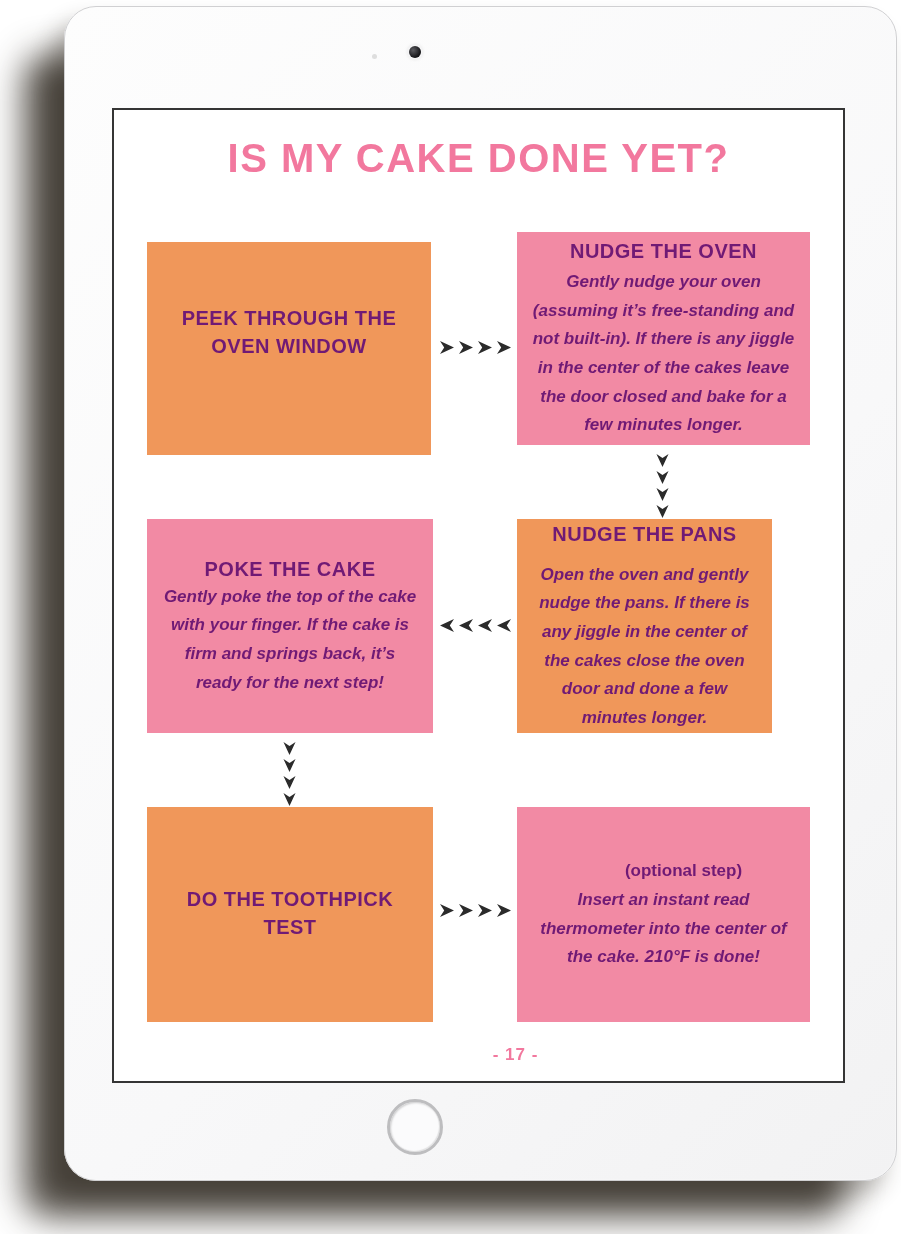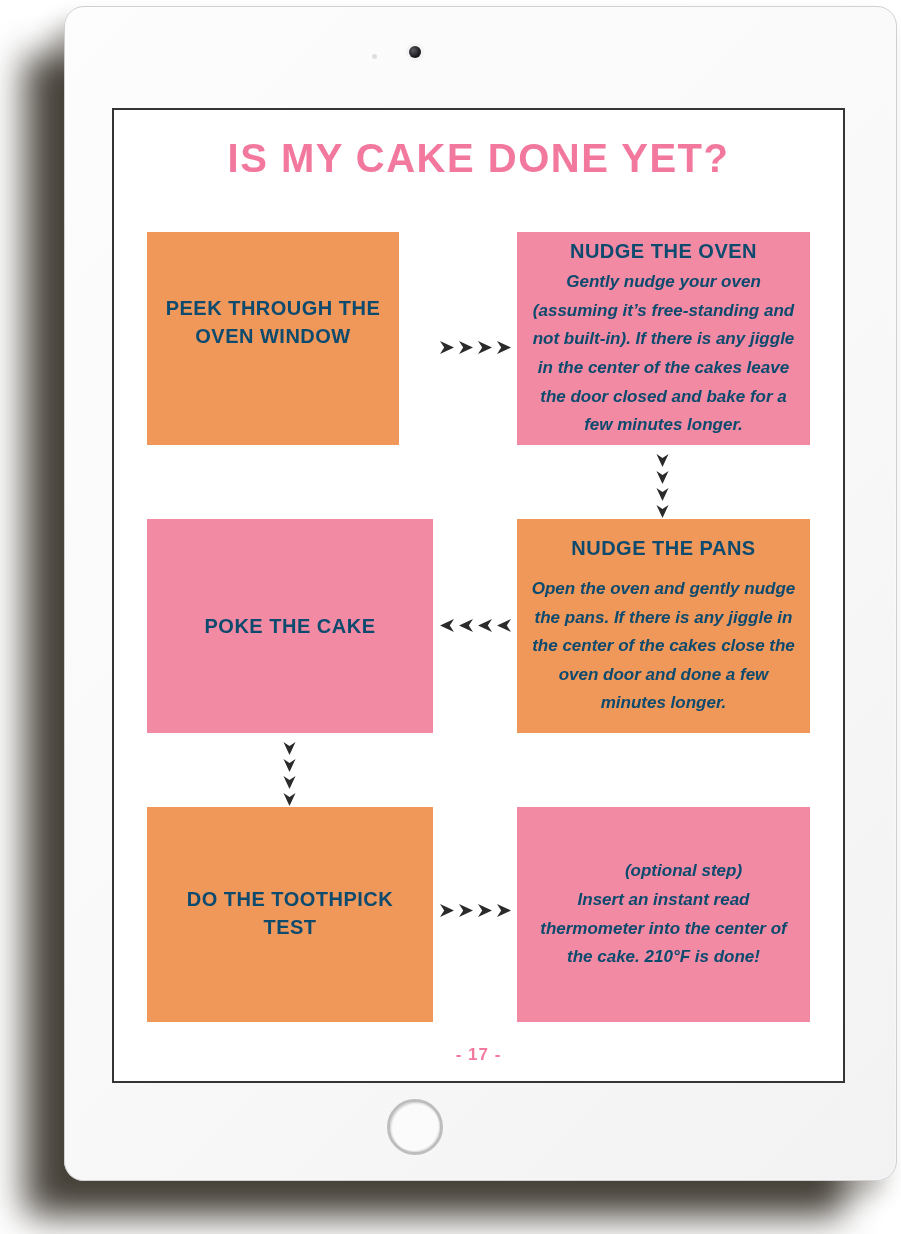--- a/index.html
+++ b/index.html
@@ -4,21 +4,21 @@
 <style>
   html,body{margin:0;padding:0;}
   body{font-family:"Liberation Sans",sans-serif;background:#ffffff;}
   .stage{position:relative;width:901px;height:1234px;background:#ffffff;overflow:hidden;}
 
   
   .tablet{
     position:absolute;left:64px;top:6px;width:833px;height:1175px;
     background:linear-gradient(135deg,#fdfdfd 0%,#f8f8f9 60%,#f2f2f3 100%);
     border:1px solid #d0d0d2;
-    border-radius:20px;
+    border-radius:32px;
     box-shadow:-46px 42px 34px -6px rgba(43,37,28,0.82),
                -12px 16px 22px rgba(43,37,28,0.30),
                inset 0 0 2px rgba(255,255,255,0.9);
     box-sizing:border-box;
   }
   .camera{
     position:absolute;left:344px;top:39px;width:12px;height:12px;border-radius:50%;
     background:radial-gradient(circle at 35% 35%,#5a5a5f 0%,#17171a 65%);
     box-shadow:0 0 0 2px #f4f4f5, 0 0 4px rgba(0,0,0,0.25);
   }
@@ -36,33 +36,33 @@
   .screen{
     position:absolute;left:47px;top:101px;width:733px;height:975px;
     background:#ffffff;border:2px solid #353535;box-sizing:border-box;
   }
   .page-title{
     position:absolute;left:0;top:26px;width:100%;text-align:center;
     font-size:40px;font-weight:700;letter-spacing:1.5px;color:#F2789E;
   }
   .page-footer{
     position:absolute;left:0;bottom:16px;width:100%;text-align:center;
-    font-size:17px;font-weight:700;letter-spacing:1px;color:#F2789E;
+    font-size:17px;font-weight:700;letter-spacing:1px;color:#F2789E;padding-left:37px;
   }
 
   
   .box{
     position:absolute;display:flex;flex-direction:column;justify-content:center;align-items:center;
-    color:#0c4a6e;text-align:center;padding:12px 14px;box-sizing:border-box;
+    color:#701a75;text-align:center;padding:12px 14px;box-sizing:border-box;
   }
   .box.orange{background:#F0975A;}
   .box.pink{background:#F28AA4;}
   .box-heading{font-size:20px;font-weight:700;letter-spacing:0.5px;line-height:1.4;}
   .box-body{font-size:17px;font-style:italic;font-weight:600;line-height:1.68;}
-  .box-note{font-size:17px;font-style:italic;font-weight:600;line-height:1.68;margin-left:40px;}
+  .box-note{font-size:17px;font-weight:600;line-height:1.68;margin-left:40px;}
   .gap-xl{margin-bottom:34px;}
   .gap-lg{}
   .gap-md{margin-bottom:13px;}
   .gap-sm{margin-bottom:3px;}
 
   
   .arrows-h{position:absolute;display:flex;flex-direction:row;gap:5px;align-items:center;}
   .arrows-v{position:absolute;display:flex;flex-direction:column;gap:4px;align-items:center;}
   .arrow svg{display:block;}
   .arrow polygon{fill:#2B2B2B;}
@@ -75,34 +75,35 @@
 <div class="stage">
   <div class="tablet">
     <div class="sensor"></div>
     <div class="camera"></div>
     <div class="home-button"></div>
 
     <div class="screen">
 
       <div class="page-title">IS MY CAKE DONE YET?</div>
 
-      <div class="box orange" style="left:33px;top:122px;width:252px;height:213px">
+      <div class="box orange" style="left:33px;top:132px;width:284px;height:213px">
         <div class="box-heading gap-xl">PEEK THROUGH THE OVEN WINDOW</div>
       </div>
 
       <div class="box pink" style="left:403px;top:122px;width:293px;height:213px">
         <div class="box-heading gap-sm">NUDGE THE OVEN</div>
         <div class="box-body">Gently nudge your oven (assuming it’s free-standing and not built-in). If there is any jiggle in the center of the cakes leave the door closed and bake for a few minutes longer.</div>
       </div>
 
       <div class="box pink" style="left:33px;top:409px;width:286px;height:214px">
         <div class="box-heading gap-lg">POKE THE CAKE</div>
-      </div>
-
-      <div class="box orange" style="left:403px;top:409px;width:293px;height:214px">
+        <div class="box-body">Gently poke the top of the cake with your finger. If the cake is firm and springs back, it’s ready for the next step!</div>
+      </div>
+
+      <div class="box orange" style="left:403px;top:409px;width:255px;height:214px">
         <div class="box-heading gap-md">NUDGE THE PANS</div>
         <div class="box-body">Open the oven and gently nudge the pans. If there is any jiggle in the center of the cakes close the oven door and done a few minutes longer.</div>
       </div>
 
       <div class="box orange" style="left:33px;top:697px;width:286px;height:215px">
         <div class="box-heading gap-sm">DO THE TOOTHPICK TEST</div>
       </div>
 
       <div class="box pink" style="left:403px;top:697px;width:293px;height:215px">
         <div class="box-note">(optional step)</div>

